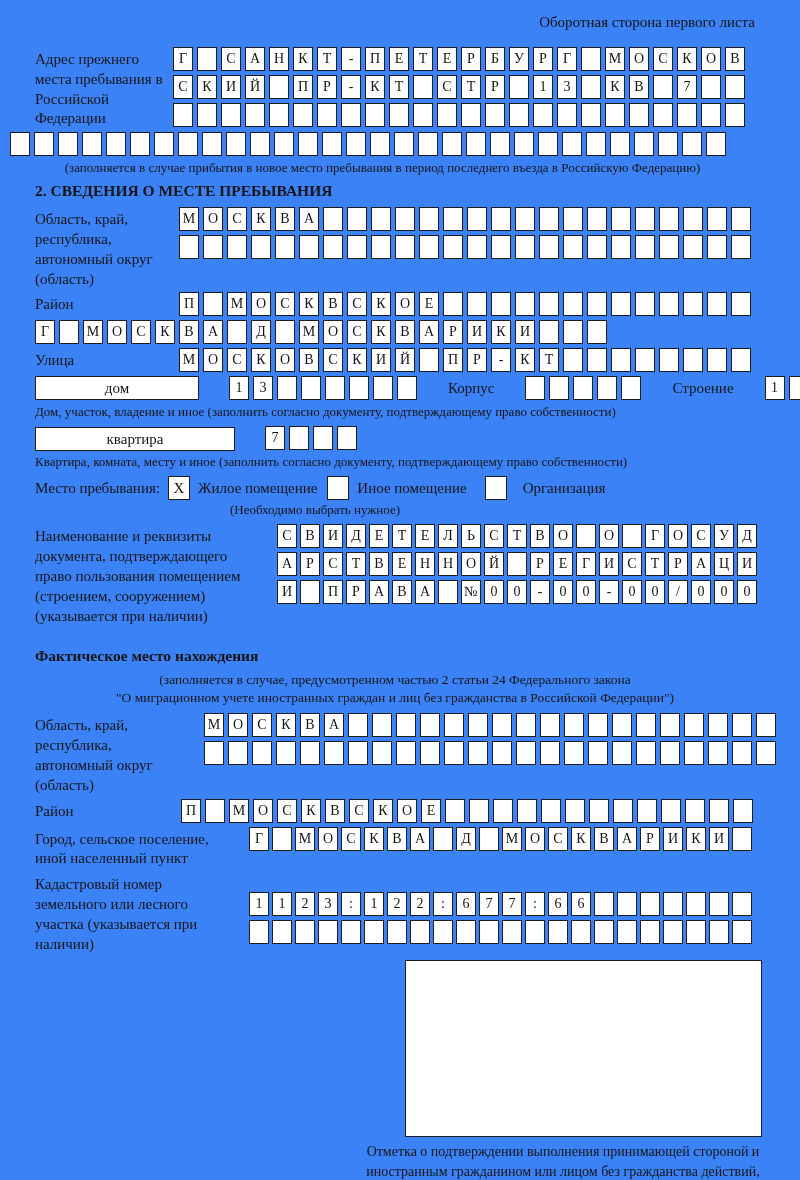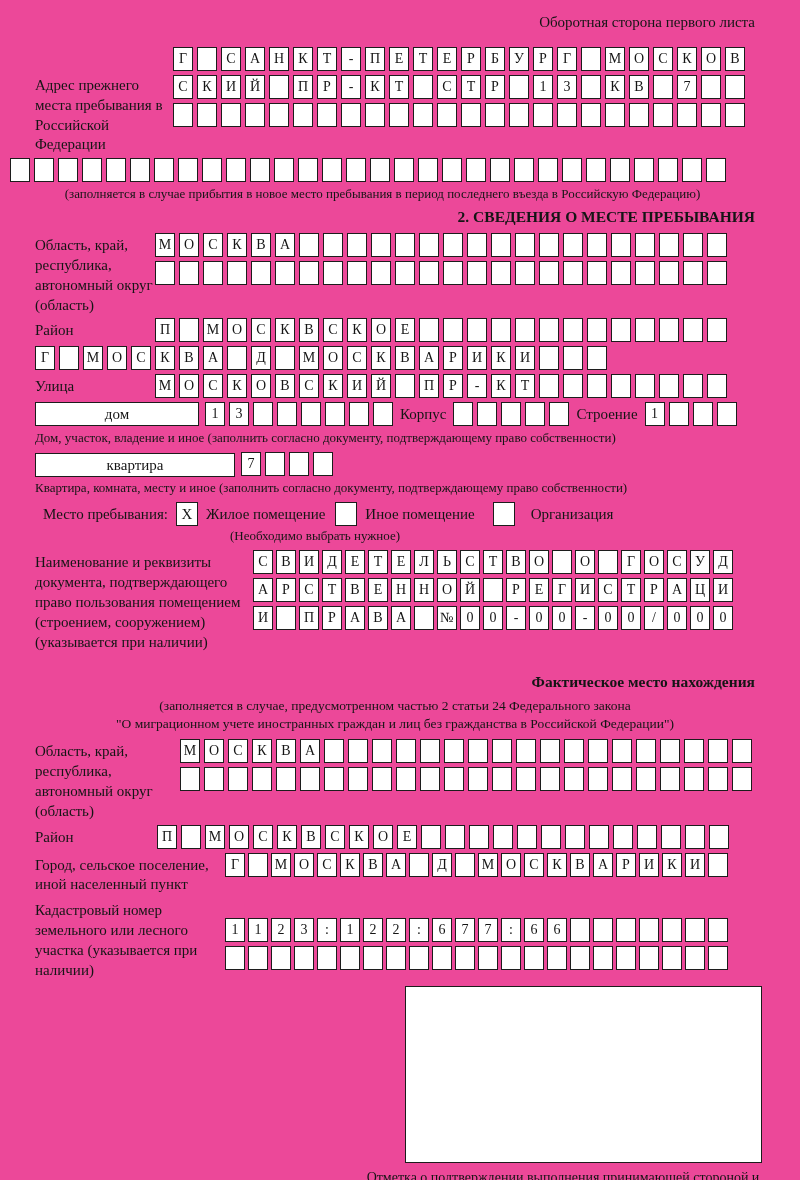--- a/index.html
+++ b/index.html
@@ -4,52 +4,52 @@
 <style>
   html,body{margin:0;padding:0;background:#fff;}
   .page{
     position:relative;
     width:800px;height:1180px;
     box-sizing:border-box;
     padding:14px 45px 0 35px;
     font-family:"Liberation Serif","DejaVu Serif",serif;
     color:#151515;
     overflow:hidden;
-    background:#ec4899;
+    background:#3b82f6;
   }
   .corner{text-align:right;font-size:15px;margin-bottom:16px;}
   .flexrow{display:flex;align-items:flex-start;}
   .lbl{font-size:15px;line-height:1.32;padding-top:3px;flex:none;}
-  .w138{width:138px;margin-top:26px;} .w120{width:120px;} .w145{width:145px;} .w122{width:122px;}
+  .w138{width:138px;} .w120{width:120px;} .w145{width:145px;} .w122{width:122px;}
   .w190{width:190px;} .w218{width:218px;}
   .rows{display:flex;flex-direction:column;gap:3px;flex:1;}
   .boxrow{display:flex;gap:4px;height:25px;}
   .boxrow.tight{gap:3px;}
   .cell{
     flex:none;width:18px;height:22px;
     border:1.5px solid #1c1c1c;
     font-size:14px;line-height:22px;text-align:center;
     background:#fff;
   }
   .fullrow{margin:3px 0 0 -25px;}
   .caption{font-size:13px;margin:3px 0 6px;}
   .caption.center{text-align:center;font-family:Liberation Serif, serif;}
-  .sect-title{text-align:right;font-weight:bold;font-size:15.5px;margin:6px 0 7px;}
-  .field{margin-bottom:3px;}
+  .sect-title{text-align:left;font-weight:bold;font-size:15.5px;margin:6px 0 7px;}
+  .field{margin-bottom:3px;gap:24px;}
   .widebox{
     flex:none;border:1.5px solid #1c1c1c;height:22px;
     font-size:15px;line-height:22px;text-align:center;background:#fff;
   }
   .inlinelbl{font-size:15px;line-height:25px;padding:0 7px;white-space:nowrap;}
   .checkbox{
     flex:none;display:inline-block;width:20px;height:22px;
     border:1.5px solid #1c1c1c;font-size:15px;line-height:22px;
     text-align:center;vertical-align:middle;background:#fff;
   }
-  .stayrow{display:flex;align-items:center;font-size:15px;margin:5px 8px 2px;}
+  .stayrow{display:flex;align-items:center;font-size:15px;margin:5px 0 2px;}
   .stayrow .opt{display:flex;align-items:center;}
   .stayrow .optlbl{padding:0 10px 0 8px;}
   .subcap{font-size:13px;text-align:center;width:560px;margin:0 0 6px 0;}
   .actual-cap{font-size:13.5px;text-align:center;margin:0 0 2px;}
   .stampwrap{width:400px;margin:6px -8px 0 auto;}
   .stampbox{width:355px;height:175px;border:1.5px solid #1c1c1c;margin-left:42px;background:#fff;}
   .stampcap{font-size:14px;line-height:1.42;text-align:center;margin-top:5px;}
   .mb0{margin-bottom:0;}
 </style>
 </head>

